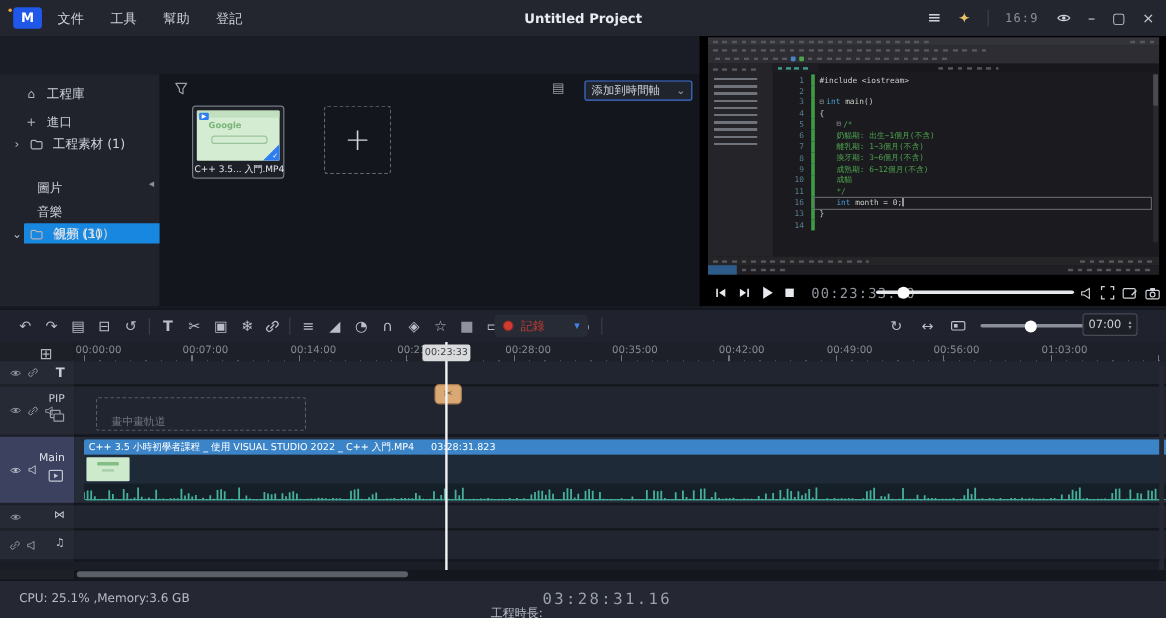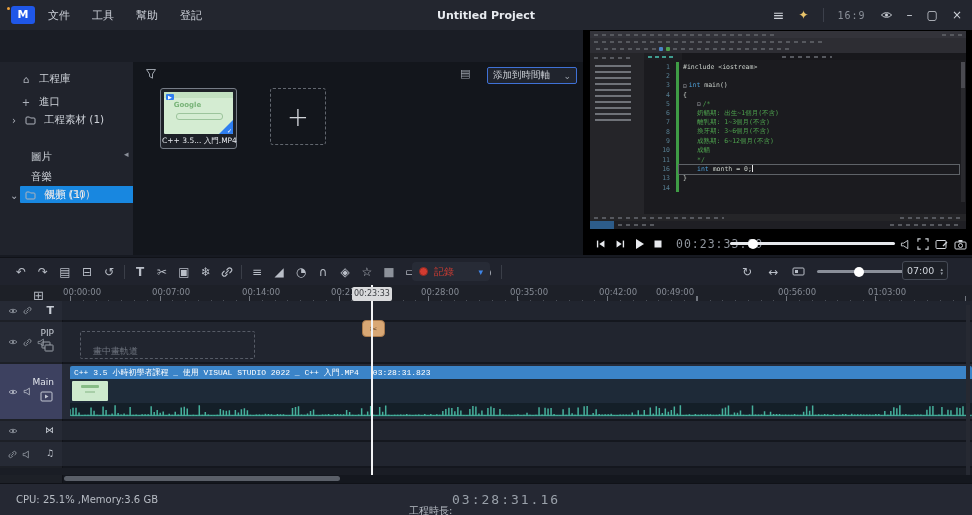--- a/index.html
+++ b/index.html
@@ -505,21 +505,21 @@
     <span class="a g" style="left:33px;top:4px;font-size:13px;color:#aeb3bc;z-index:2;">⊞</span>
 
     <div class="ruler">
       <span class="rlabel" style="left:1px;">00:00:00</span>
       <span class="rlabel" style="left:90px;">00:07:00</span>
       <span class="rlabel" style="left:180px;">00:14:00</span>
       <span class="rlabel" style="left:269px;">00:21:00</span>
       <span class="rlabel" style="left:359px;">00:28:00</span>
       <span class="rlabel" style="left:448px;">00:35:00</span>
       <span class="rlabel" style="left:537px;">00:42:00</span>
-      <span class="rlabel" style="left:594px;">00:49:00</span>
+      <span class="rlabel" style="left:627px;">00:49:00</span>
       <span class="rlabel" style="left:716px;">00:56:00</span>
       <span class="rlabel" style="left:806px;">01:03:00</span>
     </div>
 
     <div class="trackhdr" style="top:16px;height:19px;">
       <span class="hi">
           <svg class="ic" width="10" height="8" viewBox="0 0 12 10">
             <path d="M1 5C3 2.2 9 2.2 11 5C9 7.8 3 7.8 1 5z" fill="none" stroke="#9aa0a9" stroke-width="1"></path>
             <circle cx="6" cy="5" r="1.4" fill="#9aa0a9"></circle>
           </svg>
@@ -580,21 +580,21 @@
           </svg>
         </span>
       <span class="tlabel" style="top:13px;color:#e2e5ec;">Main</span>
       <span class="a" style="right:9px;top:27px;">
         <svg class="ic" width="13" height="11" viewBox="0 0 13 11">
             <rect x="1" y="1" width="11" height="9" rx="1" fill="none" stroke="#c3c7d2" stroke-width="1"></rect>
             <path d="M5 3.5l3.5 2L5 7.5z" fill="#c3c7d2"></path>
           </svg>
       </span>
     </div>
-    <div class="trackrow" style="top:79px;height:55px;background:#262b38;font-family:Liberation Mono, monospace;">
+    <div class="trackrow" style="top:79px;height:55px;background:#262b38;">
       <div class="mainclip">
         <div class="mc-title">
           <span>C++ 3.5 小時初學者課程 _ 使用 VISUAL STUDIO 2022 _ C++ 入門.MP4</span>
           <span class="mc-dur">03:28:31.823</span>
         </div>
         <div class="mc-body">
           <div class="mc-thumb">
               <b></b>
               <i></i>
             </div>

